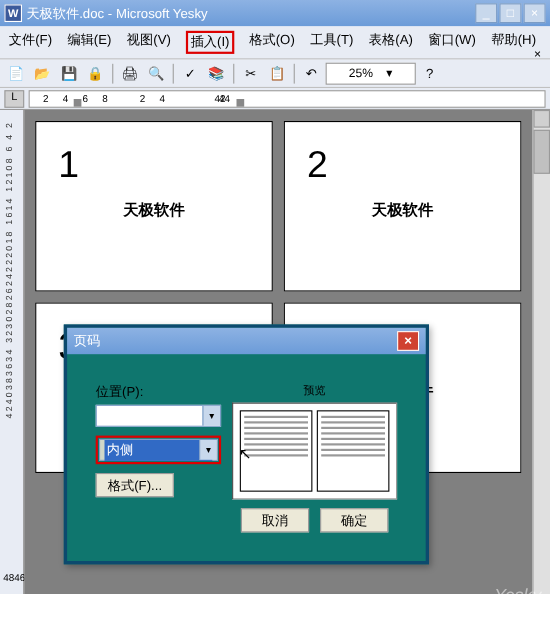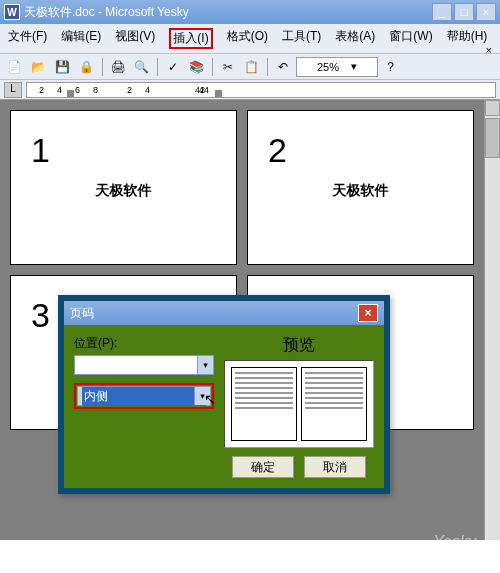--- a/index.html
+++ b/index.html
@@ -35,45 +35,45 @@
 .doc-area { flex: 1; background: #808080; padding: 10px; overflow: hidden; position: relative; }
 .page-grid { display: grid; grid-template-columns: 1fr 1fr; gap: 10px; }
 .page { background: #fff; border: 1px solid #000; height: 155px; padding: 20px; position: relative; }
 .page-num { font-size: 34px; font-weight: normal; font-family: Arial; }
 .page-text { font-size: 14px; margin-top: 12px; font-weight: bold; text-align: center; }
 
 .scrollbar-v { width: 16px; background: #e0e0e0; border-left: 1px solid #999; position: relative; }
 .sb-btn { height: 16px; background: #d0d0d0; border: 1px solid #999; }
 .sb-thumb { height: 40px; background: #c0c0c0; border: 1px solid #999; margin-top: 2px; }
 
-.dialog { position: absolute; left: 58px; top: 295px; width: 332px; background: #4d7c0f; border: 6px solid #0c4a6e; box-shadow: 2px 2px 6px rgba(0,0,0,0.3); z-index: 100; }
+.dialog { position: absolute; left: 58px; top: 295px; width: 332px; background: #0f766e; border: 3px solid #0c4a6e; box-shadow: 2px 2px 6px rgba(0,0,0,0.3); z-index: 100; }
 .dlg-title { background: linear-gradient(#8db2e3, #6b9bd8); height: 24px; display: flex; align-items: center; padding: 0 6px; color: #fff; font-size: 12px; }
 .dlg-title-text { flex: 1; }
 .dlg-close { width: 20px; height: 18px; background: #d04030; color: #fff; border: 1px solid #fff; display: flex; align-items: center; justify-content: center; cursor: pointer; font-size: 12px; font-weight: bold; }
-.dlg-body { padding: 10px; display: flex; gap: 10px; }
+.dlg-body { padding: 26px; display: flex; gap: 10px; }
 .dlg-left { flex: 1; }
 .dlg-right { width: 150px; }
 .dlg-label { font-size: 12px; margin-bottom: 3px; }
 .dlg-combo { width: 100%; height: 20px; border: 1px solid #7a9cc6; background: #fff; display: flex; align-items: center; padding: 0 4px; font-size: 12px; margin-bottom: 8px; position: relative; cursor: pointer; }
 .dlg-combo-arrow { position: absolute; right: 0; top: 0; width: 16px; height: 100%; background: #c8d8ec; border-left: 1px solid #7a9cc6; display: flex; align-items: center; justify-content: center; font-size: 9px; }
 .combo-highlight { border: 2px solid #d00; padding: 1px; margin-bottom: 8px; }
 .combo-highlight .dlg-combo { margin-bottom: 0; background: #d0d8c8; }
 .combo-selected { background: #316ac5; color: #fff; flex: 1; padding: 1px 2px; }
 .cursor-arrow { position: absolute; left: 126px; top: 4px; font-size: 14px; color: #000; pointer-events: none; z-index: 5; }
 .dlg-check { display: flex; align-items: center; gap: 4px; font-size: 12px; margin-bottom: 10px; }
 .dlg-check input { width: 13px; height: 13px; }
 .dlg-fmt-btn { height: 22px; padding: 0 10px; border: 1px solid #999; background: #ece9d8; font-size: 12px; cursor: pointer; }
-.preview-label { font-size: 16px; text-align: center; margin-bottom: 4px; }
+.preview-label { font-size: 10px; text-align: center; margin-bottom: 4px; }
 .preview-box { border: 1px inset #999; background: #fff; height: 88px; padding: 6px; display: flex; gap: 4px; }
 .preview-page { flex: 1; border: 1px solid #000; background: #fff; padding: 4px 3px; display: flex; flex-direction: column; gap: 3px; }
 .preview-line { height: 2px; background: #999; }
 .dlg-buttons { display: flex; gap: 10px; justify-content: center; margin-top: 8px; }
 .dlg-btn { width: 62px; height: 22px; border: 1px solid #999; background: #ece9d8; font-size: 12px; cursor: pointer; }
 
-.watermark { position: absolute; right: 24px; bottom: 8px; font-size: 16px; color: rgba(255,255,255,0.5); font-style: italic; font-family: Arial; pointer-events: none; z-index: 200; margin-left: 29px; }
+.watermark { position: absolute; right: 8px; bottom: 8px; font-size: 16px; color: rgba(255,255,255,0.5); font-style: italic; font-family: Arial; pointer-events: none; z-index: 200; margin-left: 29px; }
 .watermark-sub { font-size: 10px; display: block; }
 </style>
 </head>
 <body>
 
 <div class="titlebar">
   <div class="titlebar-icon">W</div>
   <div class="titlebar-text">天极软件.doc - Microsoft Yesky</div>
   <div class="win-controls">
     <div class="win-btn">_</div>
@@ -130,20 +130,24 @@
     <span class="ruler-tab" style="left:40px"></span>
     <span class="ruler-tick" style="left:100px">2</span>
     <span class="ruler-tick" style="left:118px">4</span>
     <span class="ruler-tick" style="left:168px">42</span>
     <span class="ruler-tick" style="left:172px">44</span>
     <span class="ruler-tab" style="left:188px"></span>
   </div>
 </div>
 
 <div class="workspace">
+  <div class="vruler">
+    <div class="vruler-text">4240383634 3230282624222018 1614 12108 6 4 2</div>
+    <div class="vruler-btm">4846</div>
+  </div>
   <div class="doc-area">
     <div class="page-grid">
       <div class="page">
         <div class="page-num">1</div>
         <div class="page-text">天极软件</div>
       </div>
       <div class="page">
         <div class="page-num">2</div>
         <div class="page-text">天极软件</div>
       </div>
@@ -174,20 +178,21 @@
       <div class="dlg-combo">
         <span class="dlg-combo-arrow">▾</span>
       </div>
       <div class="combo-highlight">
         <div class="dlg-combo" style="position:relative">
           <span class="combo-selected">内侧</span>
           <span class="dlg-combo-arrow">▾</span>
           <span class="cursor-arrow">↖</span>
         </div>
       </div>
+      <button class="dlg-fmt-btn">格式(F)...</button>
     </div>
     <div class="dlg-right">
       <div class="preview-label">预览</div>
       <div class="preview-box">
         <div class="preview-page">
           <div class="preview-line"></div>
             <div class="preview-line"></div>
             <div class="preview-line"></div>
           <div class="preview-line"></div>
             <div class="preview-line"></div>
@@ -200,22 +205,22 @@
             <div class="preview-line"></div>
             <div class="preview-line"></div>
           <div class="preview-line"></div>
             <div class="preview-line"></div>
             <div class="preview-line"></div>
           <div class="preview-line"></div>
             <div class="preview-line"></div>
         </div>
       </div>
       <div class="dlg-buttons">
+        <button class="dlg-btn">取消</button>
         <button class="dlg-btn">确定</button>
-        <button class="dlg-btn">取消</button>
       </div>
     </div>
   </div>
 </div>
 
 <div class="watermark">
   <span>Yesky</span>
   <span class="watermark-sub">天极网</span>
 </div>
 

